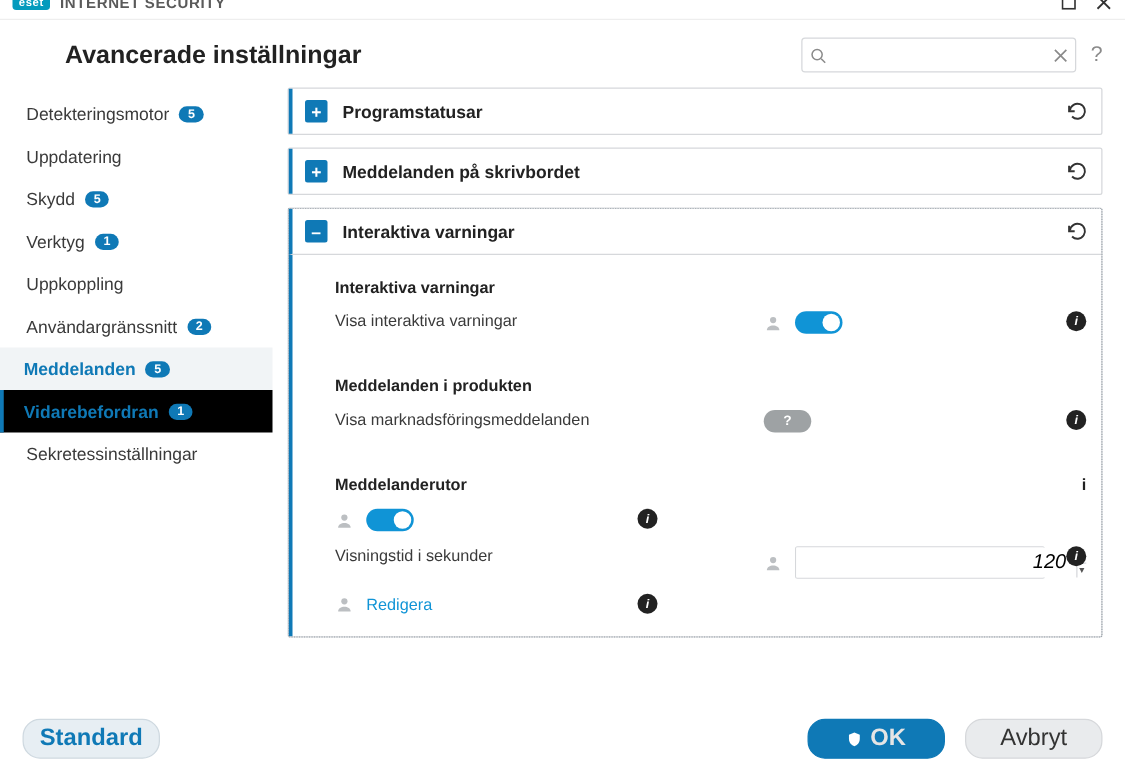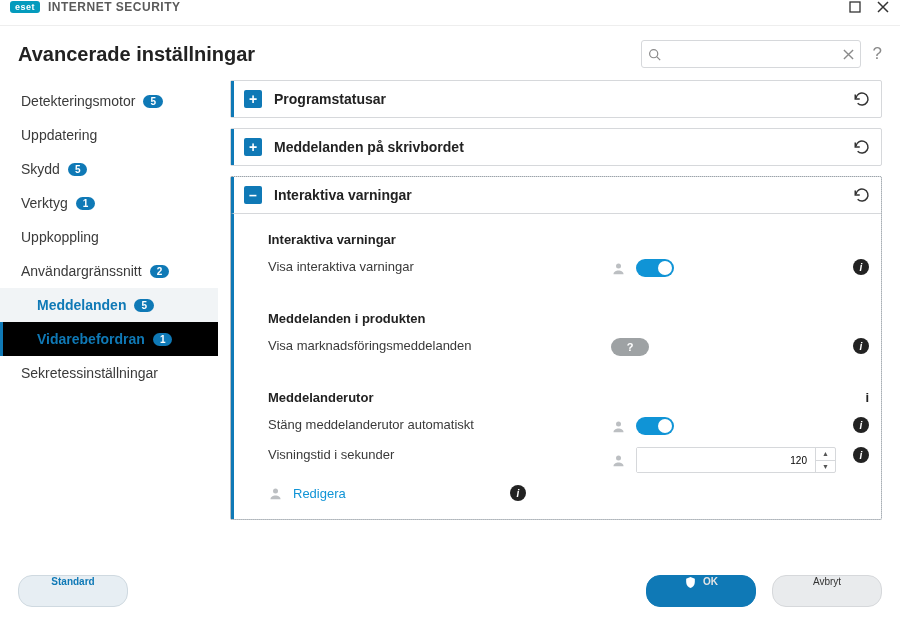--- a/index.html
+++ b/index.html
@@ -9,38 +9,39 @@
     --accent2: #1094d6;
     --text: #3a3a3a;
     --muted: #6f6f6f;
     --border: #d6d8db;
     --panel-bg: #f6f7f8;
     --faint: #e9ebed;
   }
 
   
   .titlebar {
-    height: 26px; display: flex; align-items: center; justify-content: space-between;
+    height: 16px; display: flex; align-items: center; justify-content: space-between;
     padding: 0 8px 12px 10px; border-bottom: 1px solid #eee;
   }
   .brand { display: flex; align-items: center; gap: 8px; color: #5a5a5a; font-size: 12px; letter-spacing: .5px; }
   .brand .logo {
     background: #049bbd; 
     color: #fff; font-weight: 700; font-size: 9px; padding: 1px 5px; border-radius: 3px;
     letter-spacing: .5px;
   }
   .brand .product { font-weight: 700; }
   .winctrls { display: flex; gap: 10px; }
   .winctrls .ctrl { width: 18px; height: 18px; display: flex; align-items: center; justify-content: center; color: #333; cursor: pointer; }
   .winctrls .ctrl svg { width: 12px; height: 12px; }
 
   
   .header {
     display: flex; align-items: center; justify-content: space-between;
     padding: 14px 18px 12px 18px;
+    margin-left: 34px;
   }
   .header h1 { font-size: 20px; font-weight: 600; color: #222; }
   .header .right { display: flex; align-items: center; gap: 12px; }
   .searchwrap {
     width: 220px; height: 28px; border: 1px solid var(--border); border-radius: 3px;
     display: flex; align-items: center; padding: 0 6px; gap: 6px; background: #fff;
   }
   .searchwrap input { border: none; outline: none; flex: 1; font-size: 12px; background: transparent; }
   .searchwrap .sicon, .searchwrap .xicon { color: #8a8a8a; display: flex; }
   .help { color: #8a8a8a; font-size: 17px; cursor: pointer; }
@@ -54,21 +55,21 @@
     padding: 9px 12px 9px 18px; color: var(--text); font-size: 14px; cursor: pointer;
     border-left: 3px solid transparent;
   }
   .side-item.active { color: var(--accent); font-weight: 600; }
   .side-item.active, .side-item.hover { background: #eef1f3; border-left-color: var(--accent); }
   .side-item.parentactive { color: var(--accent); font-weight: 600; background: #f1f4f6; }
   .side-item .pill {
     background: var(--accent); color: #fff; font-size: 10px; font-weight: 700;
     border-radius: 9px; padding: 1px 7px; min-width: 16px; text-align: center;
   }
-  .side-item.sub { padding-left: 34px; }
+  .side-item.sub { padding-left: 16px; }
   .side-item.sub.active { background: #000000; }
 
   .main { flex: 1; padding-left: 12px; display: flex; flex-direction: column; gap: 10px; }
 
   .group {
     border: 1px solid var(--border); border-radius: 2px; background: #fff;
   }
   .group-header {
     display: flex; align-items: center; padding: 9px 10px; gap: 12px;
     border-left: 3px solid var(--accent);
@@ -111,21 +112,21 @@
   .toggle.unknown {
     background: #9ea2a4; display: flex; align-items: center; justify-content: center;
     color: #fff; font-size: 11px; font-weight: 700; cursor: default;
   }
   .toggle.unknown::after { content: none; }
   .numinput {
     width: 200px; height: 26px; border: 1px solid var(--border); border-radius: 2px;
     display: flex;
   }
   .numinput input {
-    flex: 1; border: none; outline: none; text-align: right; padding: 0 8px; font-size: 10px;
+    flex: 1; border: none; outline: none; text-align: right; padding: 0 8px; font-size: 16px; font-style: italic;
   }
   .numinput .spin {
     width: 20px; border-left: 1px solid var(--border);
     display: flex; flex-direction: column;
   }
   .numinput .spin div {
     flex: 1; display: flex; align-items: center; justify-content: center; font-size: 7px; color: #555;
     cursor: pointer;
   }
   .numinput .spin div:first-child { border-bottom: 1px solid var(--border); }
@@ -136,22 +137,22 @@
   .subhead.with-info .info { width: 28px; display: flex; justify-content: flex-end; padding-right: 12px; }
 
   
   .footer {
     position: absolute; bottom: 0; left: 0; right: 0;
     height: 58px; display: flex; align-items: center; justify-content: space-between;
     padding: 0 18px;
   }
   .btn {
     min-width: 110px; height: 32px; border-radius: 14px; border: 1px solid var(--border);
-    display: flex; justify-content: center; gap: 6px;
-    font-size: 10px; cursor: pointer; background: var(--faint); color: #333;
+    display: flex; align-items: center; justify-content: center; gap: 6px;
+    font-size: 19px; cursor: pointer; background: var(--faint); color: #333;
   }
   .btn.primary { background: var(--accent); border-color: var(--accent); color: #e5e5e5; font-weight: 600; }
   .btn.default { color: var(--accent); font-weight: 600; background: #e7eef3; border-color: #cfd9e0; }
   .footer .right { display: flex; gap: 16px; }
 
   svg { display: block; }
 </style>
 </head>
 <body>
 
@@ -304,21 +305,20 @@
         </div>
 
         <div style="height:18px"></div>
         <div class="subhead with-info">
           <span class="t">Meddelanderutor</span>
           <span class="info" style="padding-right:0">
               <span class="iicon">i</span>
             </span>
         </div>
         <div class="row">
-          <span class="label">Stäng meddelanderutor automatiskt</span>
           <div class="slot">
             <span class="person">
               <svg width="15" height="15" viewBox="0 0 24 24">
                   <circle cx="12" cy="8" r="4" fill="currentColor"></circle>
                   <path d="M4 21c0-4 4-6 8-6s8 2 8 6" fill="currentColor"></path>
                 </svg>
             </span>
             <div class="toggle"></div>
           </div>
           <div class="info">

